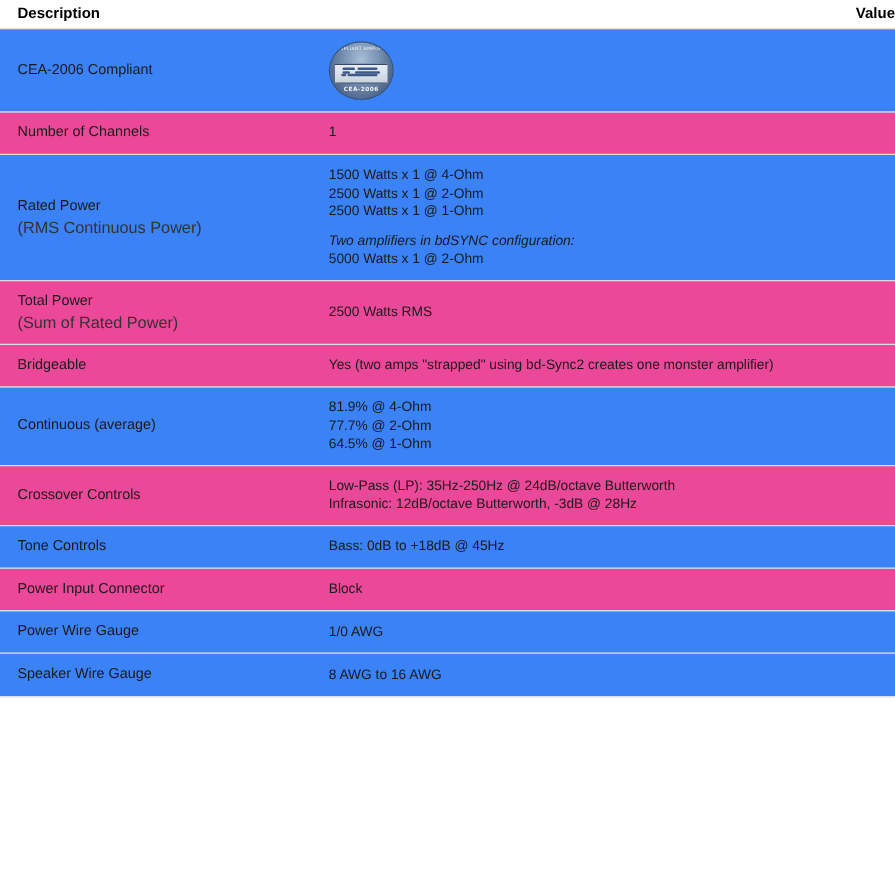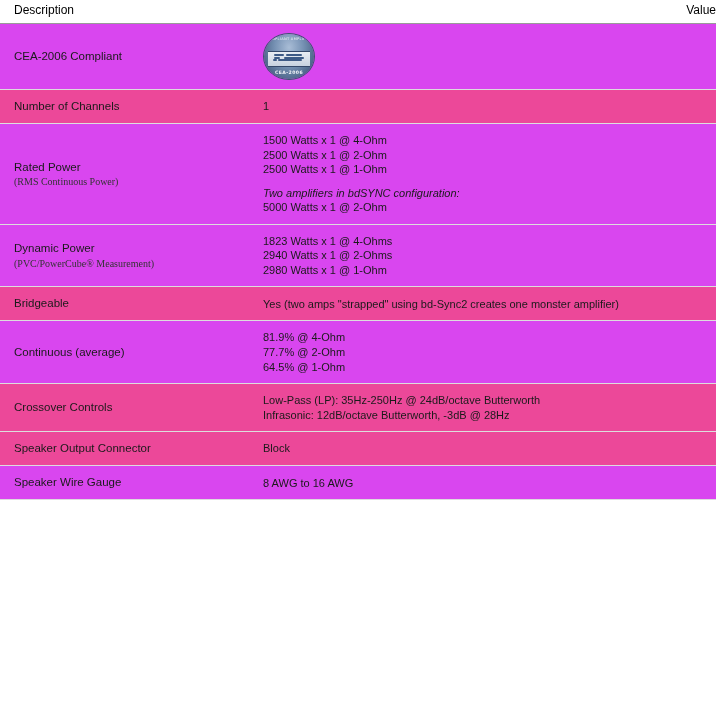--- a/index.html
+++ b/index.html
@@ -19,56 +19,55 @@
     width: 716px;
     border-collapse: collapse;
     table-layout: fixed;
   }
   .spec-table col.c-desc { width: 252px; }
   .spec-table col.c-val  { width: 464px; }
 
   thead th {
     text-align: left;
     font-size: 12px;
-    font-weight: normal;
+    font-weight: bold;
     color: #000000;
     padding: 3px 0 6px 14px;
     border-bottom: 1px solid #9a9a9a;
     background: #ffffff;
     vertical-align: bottom;
     margin-top: 32px;
   }
   thead th.val-head { padding-left: 11px; text-align: right; }
 
   tbody td {
     padding: 9px 10px 9px 14px;
     vertical-align: middle;
     border-bottom: 1px solid #dddddd;
     line-height: 1.32;
   }
   tbody td.val {
     padding-left: 11px;
     padding-right: 8px;
   }
   tbody tr.alt td {
-    background: #d946ef;
+    background: #3b82f6;
   }
   tbody tr td {
     background: #ec4899;
   }
   .desc-main {
     display: block;
     font-size: 11.5px;
     color: #1a1a1a;
   }
   .desc-sub {
     display: block;
-    font-size: 10px;
+    font-size: 13px;
     color: #333333;
-    font-family: Liberation Serif, serif;
   }
   .val-line {
     display: block;
     font-size: 11px;
     color: #1a1a1a;
     white-space: nowrap;
   }
   .val-line.italic {
     font-style: italic;
     padding-top: 9px;
@@ -182,29 +181,27 @@
           <span class="desc-sub">(RMS Continuous Power)</span>
         </td>
         <td class="val">
           <span class="val-line">1500 Watts x 1 @ 4-Ohm</span>
           <span class="val-line">2500 Watts x 1 @ 2-Ohm</span>
           <span class="val-line">2500 Watts x 1 @ 1-Ohm</span>
           <span class="val-line italic">Two amplifiers in bdSYNC configuration:</span>
           <span class="val-line">5000 Watts x 1 @ 2-Ohm</span>
         </td>
       </tr>
-      <tr class="alt">
-        <td class="desc">
-          <span class="desc-main">Dynamic Power</span>
-          <span class="desc-sub">(PVC/PowerCube® Measurement)</span>
-        </td>
-        <td class="val">
-          <span class="val-line">1823 Watts x 1 @ 4-Ohms</span>
-          <span class="val-line">2940 Watts x 1 @ 2-Ohms</span>
-          <span class="val-line">2980 Watts x 1 @ 1-Ohm</span>
+      <tr>
+        <td class="desc">
+          <span class="desc-main">Total Power</span>
+          <span class="desc-sub">(Sum of Rated Power)</span>
+        </td>
+        <td class="val">
+          <span class="val-line">2500 Watts RMS</span>
         </td>
       </tr>
       <tr>
         <td class="desc">
           <span class="desc-main">Bridgeable</span>
         </td>
         <td class="val">
           <span class="val-line">Yes (two amps "strapped" using bd-Sync2 creates one monster amplifier)</span>
         </td>
       </tr>
@@ -220,26 +217,42 @@
       </tr>
       <tr>
         <td class="desc">
           <span class="desc-main">Crossover Controls</span>
         </td>
         <td class="val">
           <span class="val-line">Low-Pass (LP): 35Hz-250Hz @ 24dB/octave Butterworth</span>
           <span class="val-line">Infrasonic: 12dB/octave Butterworth, -3dB @ 28Hz</span>
         </td>
       </tr>
-      <tr>
-        <td class="desc">
-          <span class="desc-main">Speaker Output Connector</span>
+      <tr class="alt">
+        <td class="desc">
+          <span class="desc-main">Tone Controls</span>
+        </td>
+        <td class="val">
+          <span class="val-line">Bass: 0dB to +18dB @ 45Hz</span>
+        </td>
+      </tr>
+      <tr>
+        <td class="desc">
+          <span class="desc-main">Power Input Connector</span>
         </td>
         <td class="val">
           <span class="val-line">Block</span>
+        </td>
+      </tr>
+      <tr class="alt">
+        <td class="desc">
+          <span class="desc-main">Power Wire Gauge</span>
+        </td>
+        <td class="val">
+          <span class="val-line">1/0 AWG</span>
         </td>
       </tr>
       <tr class="alt">
         <td class="desc">
           <span class="desc-main">Speaker Wire Gauge</span>
         </td>
         <td class="val">
           <span class="val-line">8 AWG to 16 AWG</span>
         </td>
       </tr>

